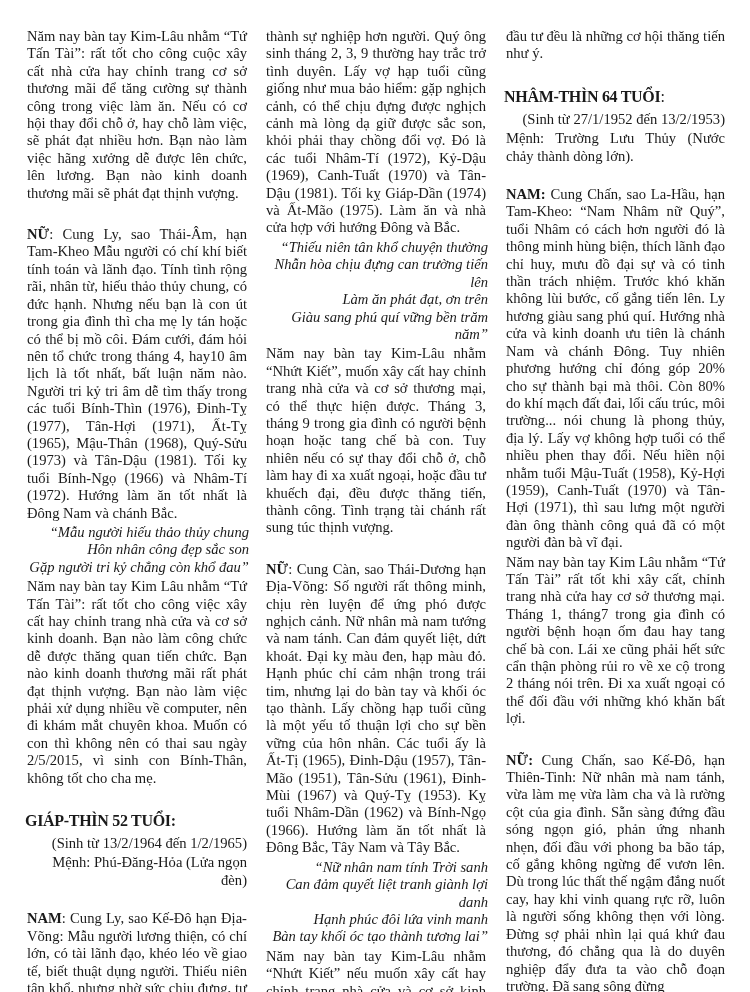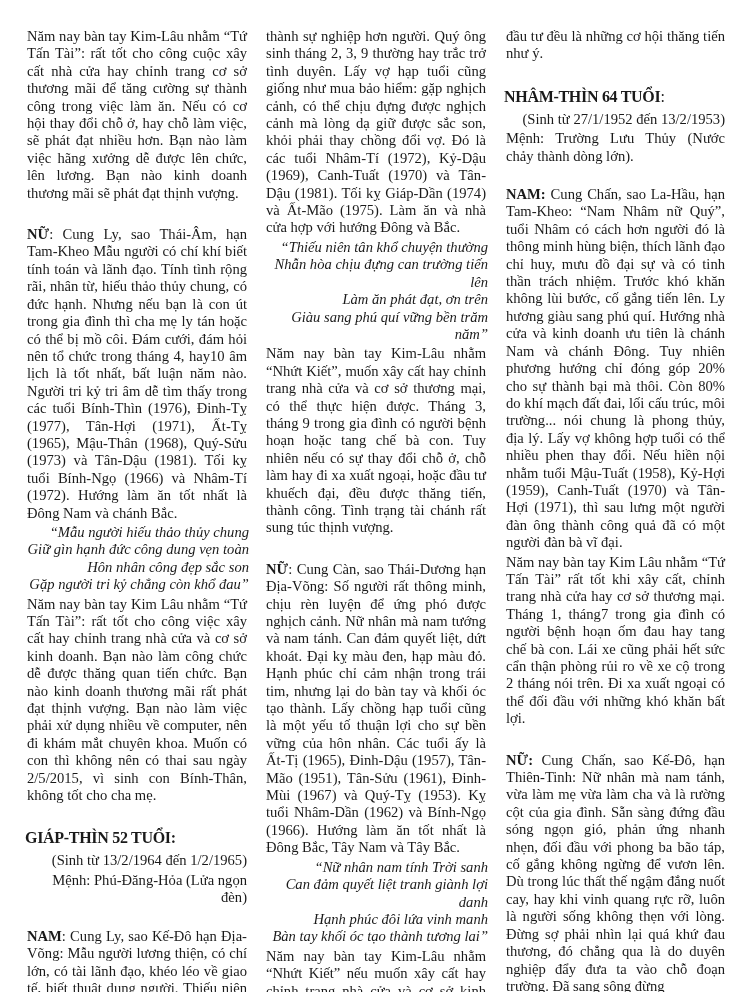--- a/index.html
+++ b/index.html
@@ -25,21 +25,20 @@
 </style>
 </head>
 <body>
 
 <div class="col" id="col1">
   <p>Năm nay bàn tay Kim-Lâu nhằm “Tứ Tấn Tài”: rất tốt cho công cuộc xây cất nhà cửa hay chỉnh trang cơ sở thương mãi để tăng cường sự thành công trong việc làm ăn. Nếu có cơ hội thay đổi chỗ ở, hay chỗ làm việc, sẽ phát đạt nhiều hơn. Bạn nào làm việc hãng xưởng dễ được lên chức, lên lương. Bạn nào kinh doanh thương mãi sẽ phát đạt thịnh vượng.</p>
   <div class="gap-lg"></div>
   <p><span class="lbl">NỮ</span><span>: Cung Ly, sao Thái-Âm, hạn Tam-Kheo Mẫu người có chí khí biết tính toán và lãnh đạo. Tính tình rộng rãi, nhân từ, hiếu thảo thủy chung, có đức hạnh. Nhưng nếu bạn là con út trong gia đình thì cha mẹ ly tán hoặc có thể bị mồ côi. Đám cưới, đám hỏi nên tổ chức trong tháng 4, hay10 âm lịch là tốt nhất, bất luận  năm nào. Người tri kỷ tri âm dễ tìm thấy trong các tuổi Bính-Thìn (1976), Đinh-Tỵ (1977), Tân-Hợi (1971), Ất-Tỵ (1965), Mậu-Thân (1968), Quý-Sửu (1973) và Tân-Dậu (1981). Tối kỵ tuổi Bính-Ngọ (1966) và Nhâm-Tí (1972). Hướng làm ăn tốt nhất là Đông Nam và chánh Bắc.</span></p>
   <div class="verse">
     <span>“Mẫu người hiếu thảo thủy chung</span>
-    <span>Giữ gìn hạnh đức công dung vẹn toàn</span>
     <span>Hôn nhân công đẹp sắc son</span>
     <span>Gặp người tri kỷ chẳng còn khổ đau”</span>
   </div>
   <p>Năm nay bàn tay Kim Lâu nhằm “Tứ Tấn Tài”: rất tốt cho công việc xây cất hay chỉnh trang nhà cửa và cơ sở kinh doanh. Bạn nào làm công chức dễ được thăng quan tiến chức. Bạn nào kinh doanh thương mãi rất phát đạt thịnh vượng. Bạn nào làm việc phải xử dụng nhiều về computer, nên đi khám mắt chuyên khoa. Muốn có con thì  không nên có thai sau ngày 2/5/2015, vì sinh con Bính-Thân, không tốt cho cha mẹ.</p>
   <div class="gap-lg"></div>
   <h2>GIÁP-THÌN 52 TUỔI:</h2>
   <p class="info">(Sinh từ 13/2/1964 đến 1/2/1965)</p>
   <p class="info">Mệnh: Phú-Đăng-Hỏa (Lửa ngọn đèn)</p>
   <div class="gap"></div>
   <p><span class="lbl">NAM</span><span>: Cung Ly, sao Kế-Đô hạn Địa-Võng: Mẫu người lương thiện, có chí lớn, có tài lãnh đạo, khéo léo về giao tế, biết thuật dụng người. Thiếu niên tân khổ, nhưng nhờ sức chịu đựng, tự tin và nhẫn nại phi thường nên chung cuộc cũng</span></p>

